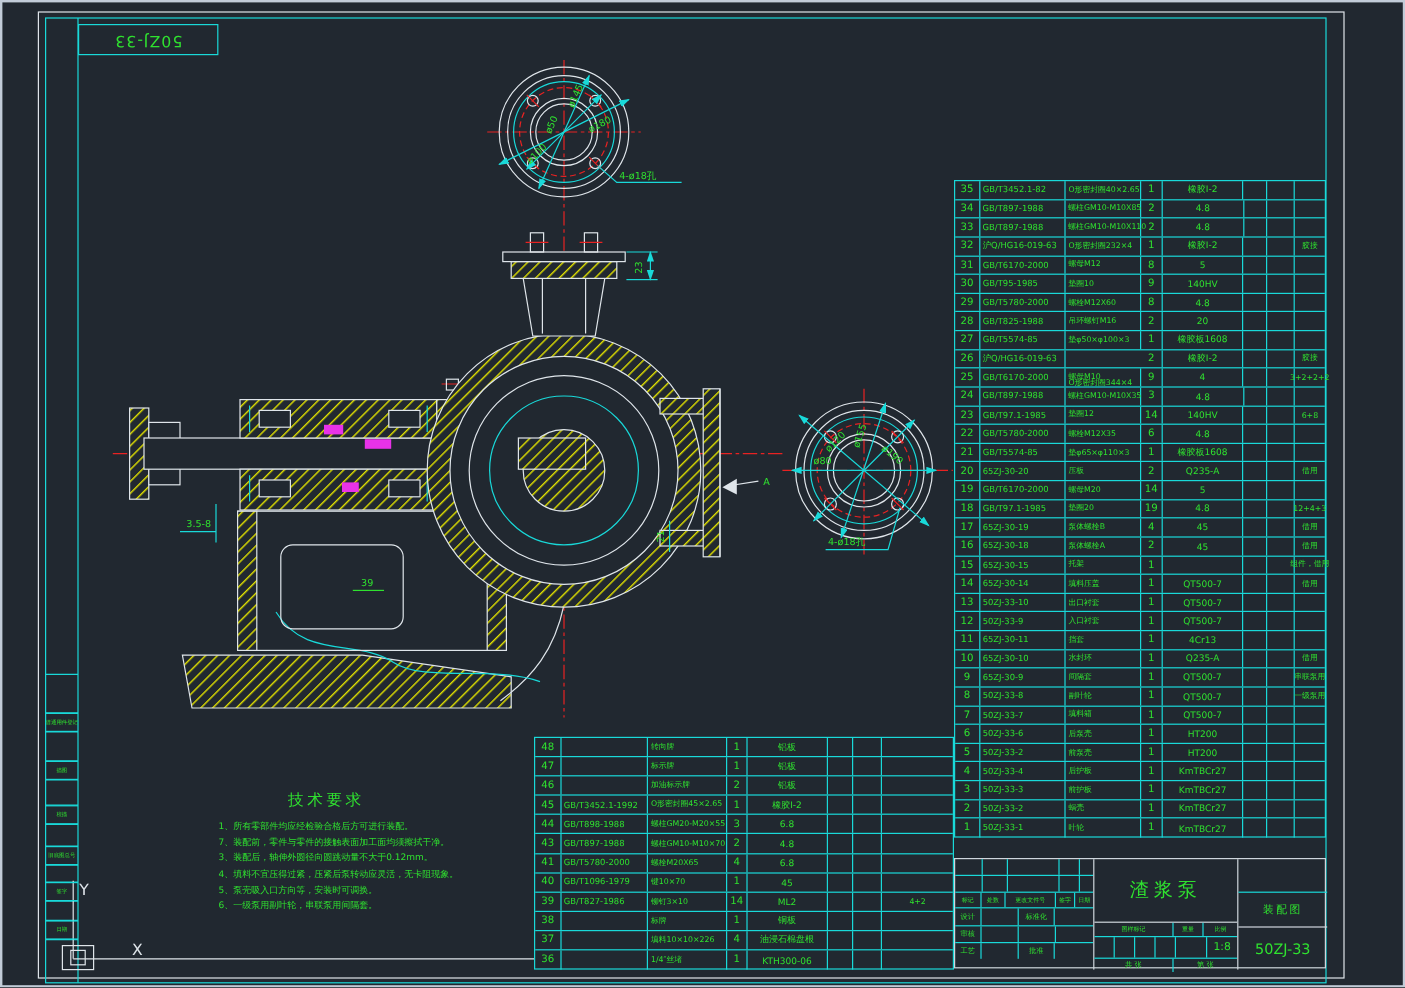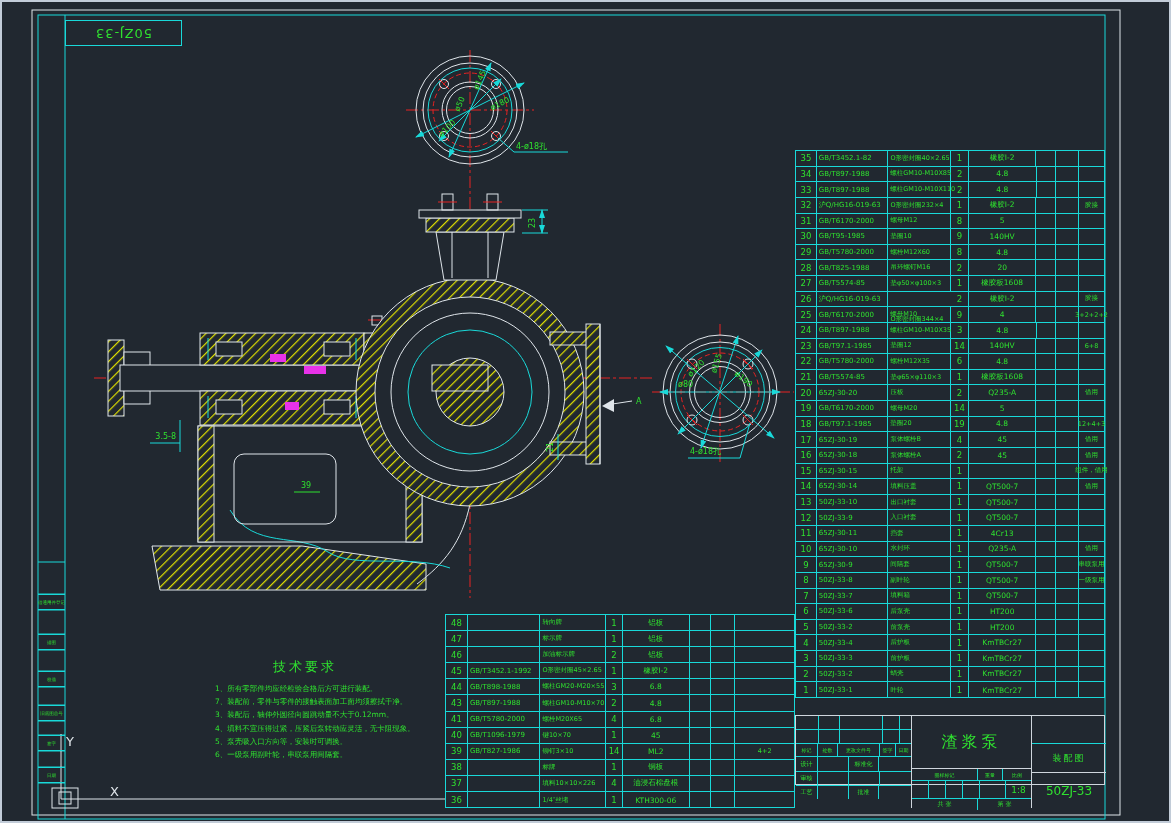--- a/index.html
+++ b/index.html
@@ -243,21 +243,21 @@
     <span class="g" style="font-size:13px;transform:rotate(180deg);letter-spacing:1px;">50ZJ-33</span>
   </div>
 
   <div class="margin-cell" style="top:592px;height:16px;">借通用件登记</div>
   <div class="margin-cell" style="top:632px;height:16px;">描图</div>
   <div class="margin-cell" style="top:669px;height:16px;">校描</div>
   <div class="margin-cell" style="top:703px;height:16px;">旧底图总号</div>
   <div class="margin-cell" style="top:733px;height:16px;">签字</div>
   <div class="margin-cell" style="top:765px;height:16px;">日期</div>
 
-  <div class="abs" style="left:180px;top:656px;width:268px;margin-left:33px;">
+  <div class="abs" style="left:180px;top:656px;width:268px;">
     <div class="g" style="font-size:13px;letter-spacing:3px;margin-left:58px;margin-bottom:6px;">技术要求</div>
     <div class="tech-line">1、所有零部件均应经检验合格后方可进行装配。</div>
     <div class="tech-line">7、装配前，零件与零件的接触表面加工面均须擦拭干净。</div>
     <div class="tech-line">3、装配后，轴伸外圆径向圆跳动量不大于0.12mm。</div>
     <div class="tech-line">4、填料不宜压得过紧，压紧后泵转动应灵活，无卡阻现象。</div>
     <div class="tech-line">5、泵壳吸入口方向等，安装时可调换。</div>
     <div class="tech-line">6、一级泵用副叶轮，串联泵用间隔套。</div>
   </div>
 
   <div class="abs bom bom-main" style="left:793px;top:148px;width:310px;height:548px;">
@@ -730,21 +730,21 @@
         <div class="tcell c1" style="width: 73px;"></div>
         <div class="tcell c2" style="width: 66px;">1/4″丝堵</div>
         <div class="tcell c3" style="width: 17px;">1</div>
         <div class="tcell c4" style="width: 67px;">KTH300-06</div>
         <div class="tcell c5" style="width: 22px;"></div>
         <div class="tcell c6" style="width: 24px;"></div>
         <div class="tcell c7" style="width: 59px;"></div>
       </div>
     </div>
 
-  <div class="abs" style="left:793px;top:713px;width:310px;height:70px;border:1px solid #cfd6dd;">
+  <div class="abs" style="left:793px;top:713px;width:310px;height:92px;border:1px solid #cfd6dd;">
 
     <div class="abs" style="left:0;top:0;width:115px;height:92px;">
       <div style="height:13px;border-bottom:1px solid #19d9d9;display:flex;">
         <div style="width:22px;border-right:1px solid #19d9d9;"></div>
           <div style="width:20px;border-right:1px solid #19d9d9;"></div>
         <div style="width:42px;border-right:1px solid #19d9d9;"></div>
           <div style="width:16px;border-right:1px solid #19d9d9;"></div>
           <div style="flex:1;"></div>
       </div>
       <div style="height:13px;border-bottom:1px solid #19d9d9;display:flex;">

